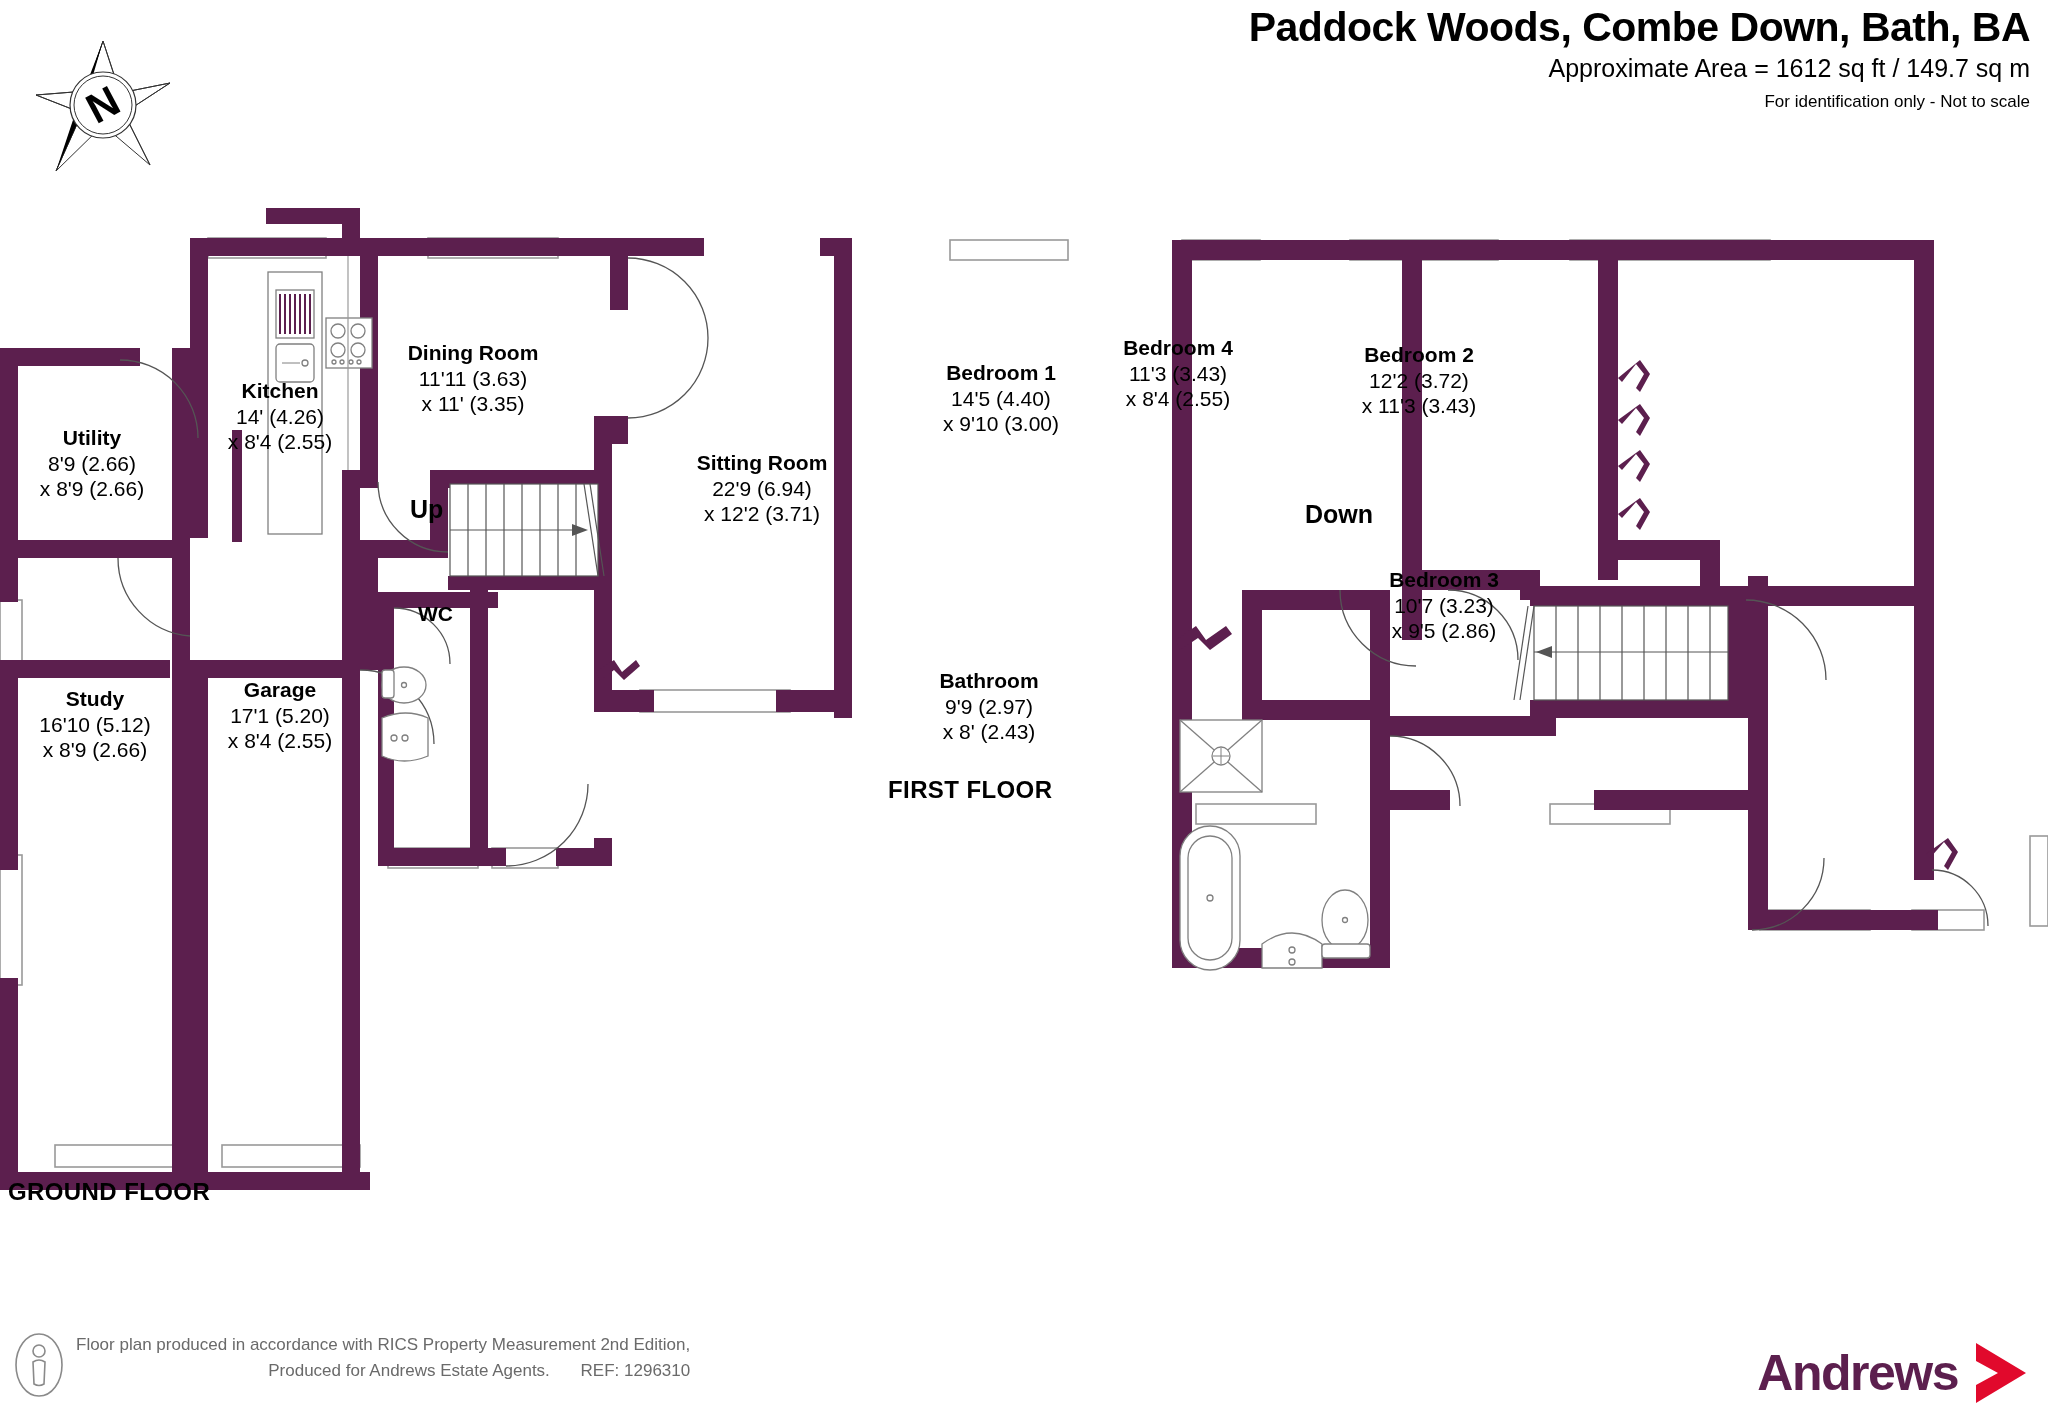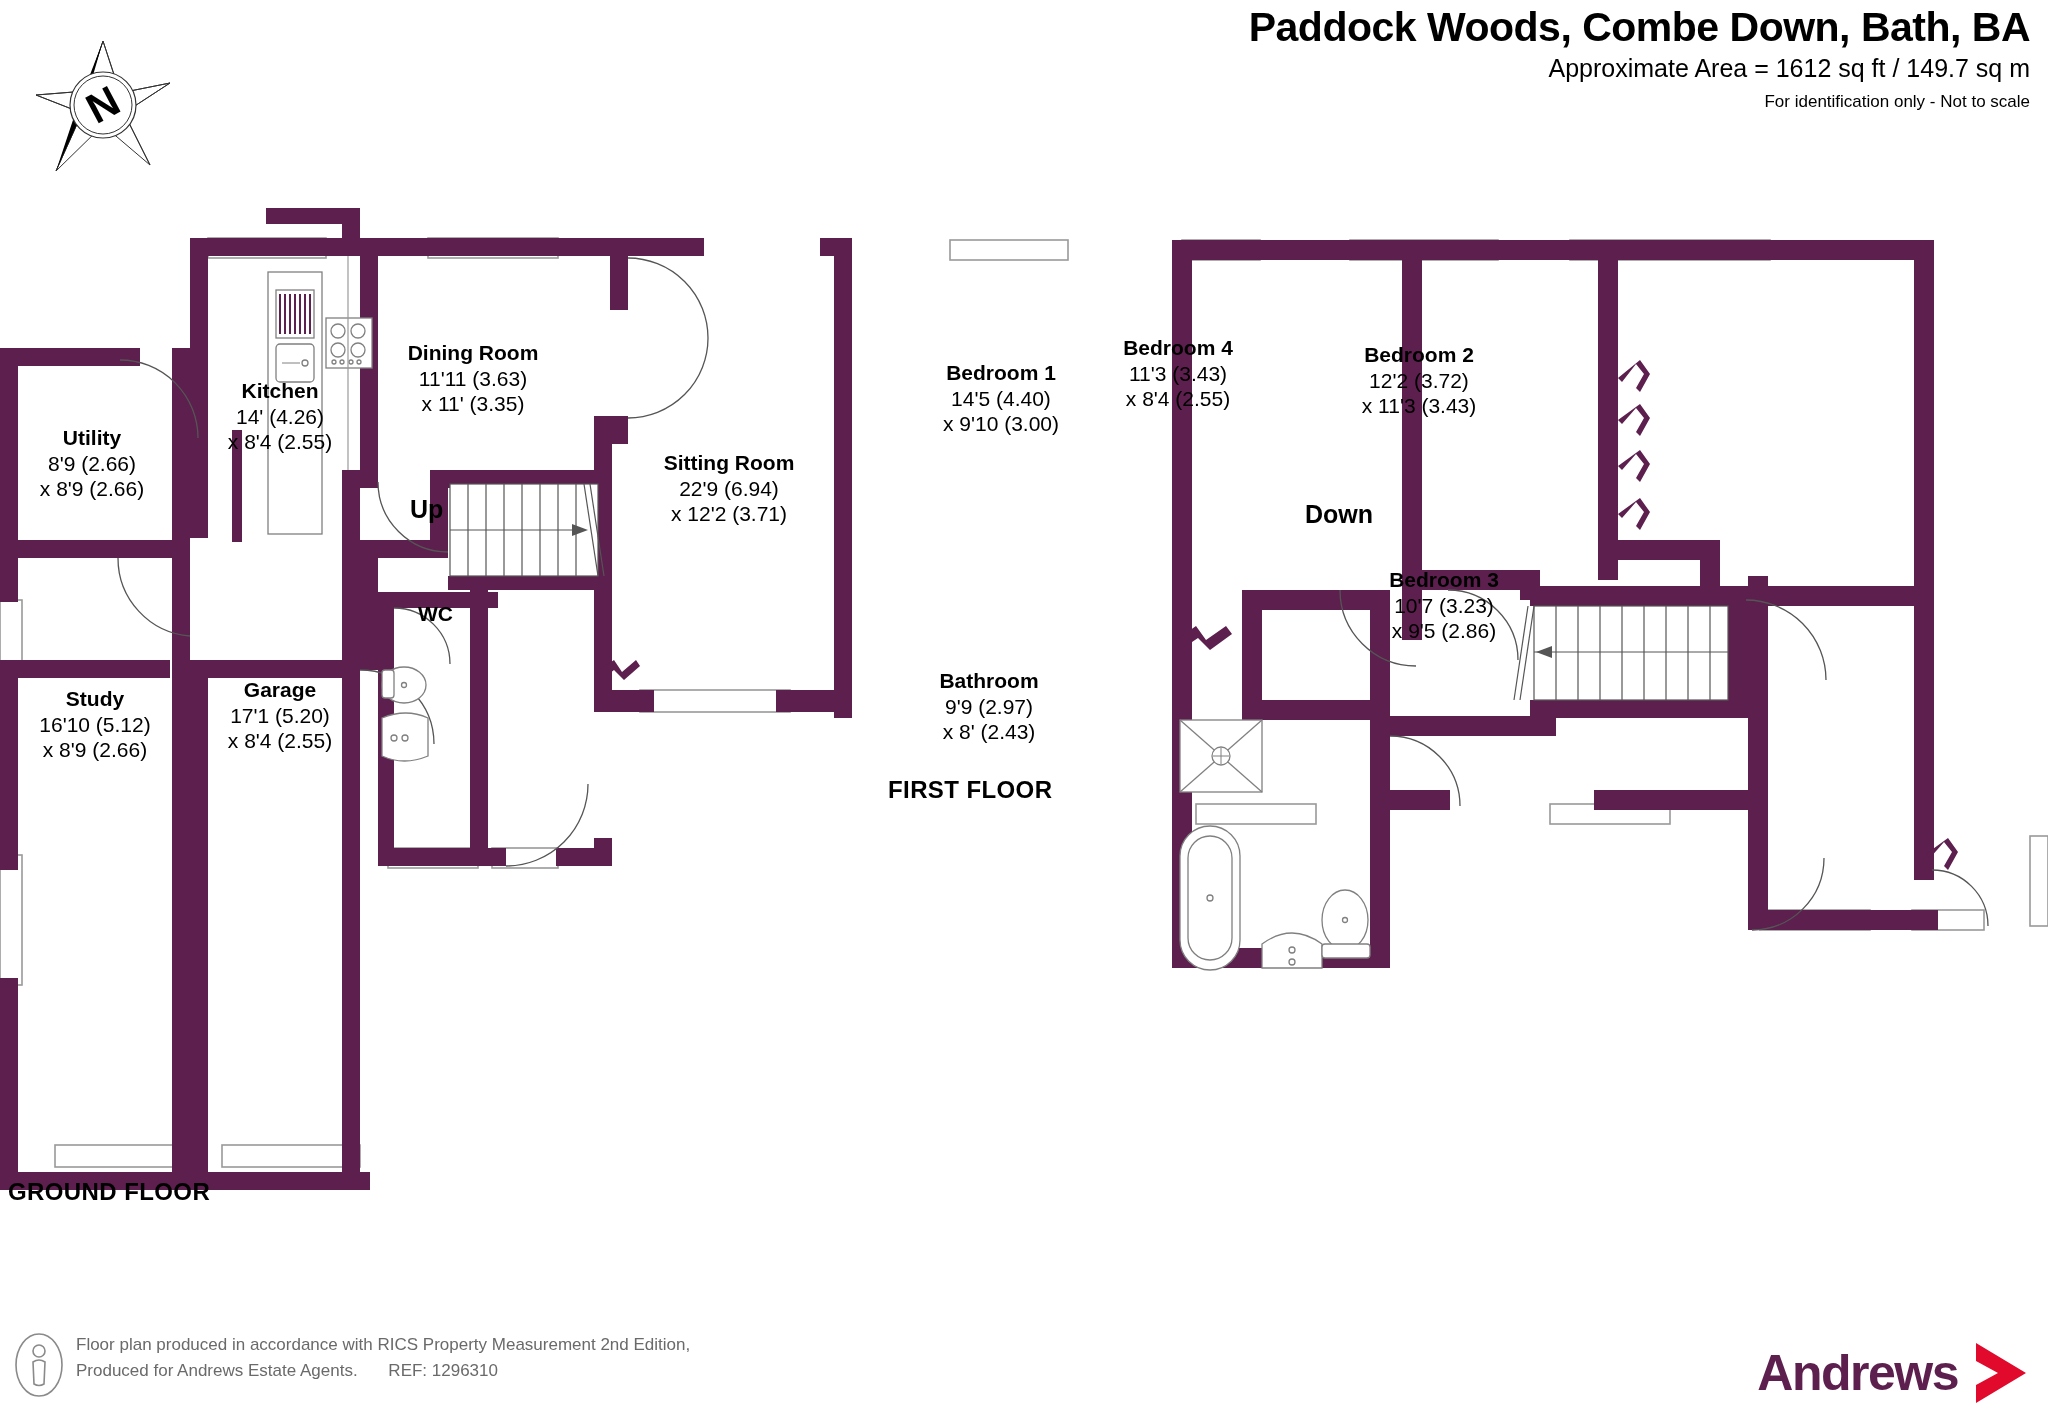--- a/index.html
+++ b/index.html
@@ -80,21 +80,21 @@
     white-space: nowrap;
   }
   .stair-dir {
     position: absolute;
     font-size: 25px;
     font-weight: bold;
     white-space: nowrap;
   }
 
   
-  #footer { position: absolute; left: 0; bottom: 0; width: 1696px; height: 110px; }
+  #footer { position: absolute; left: 0; bottom: 0; width: 1696px; height: 110px; text-align: right; }
   #footer-icon { position: absolute; left: 14px; top: 18px; width: 50px; height: 66px; }
   #footer-text {
     position: absolute;
     left: 76px; top: 18px;
     font-size: 17px;
     line-height: 1.52;
     color: #6a6a6a;
   }
   #footer-text .ftline { white-space: nowrap; }
   #copyright-inline { margin-left: 26px; }
@@ -421,21 +421,21 @@
   <div class="rdim">14' (4.26)</div>
   <div class="rdim">x 8'4 (2.55)</div>
 </div>
 
 <div class="room-label" style="left:473px; top:340px;">
   <div class="rname">Dining Room</div>
   <div class="rdim">11'11 (3.63)</div>
   <div class="rdim">x 11' (3.35)</div>
 </div>
 
-<div class="room-label" style="left:729px; top:450px;">
+<div class="room-label" style="left:762px; top:450px;">
   <div class="rname">Sitting Room</div>
   <div class="rdim">22'9 (6.94)</div>
   <div class="rdim">x 12'2 (3.71)</div>
 </div>
 
 <div class="room-label" style="left:95px;  top:686px;">
   <div class="rname">Study</div>
   <div class="rdim">16'10 (5.12)</div>
   <div class="rdim">x 8'9 (2.66)</div>
 </div>

